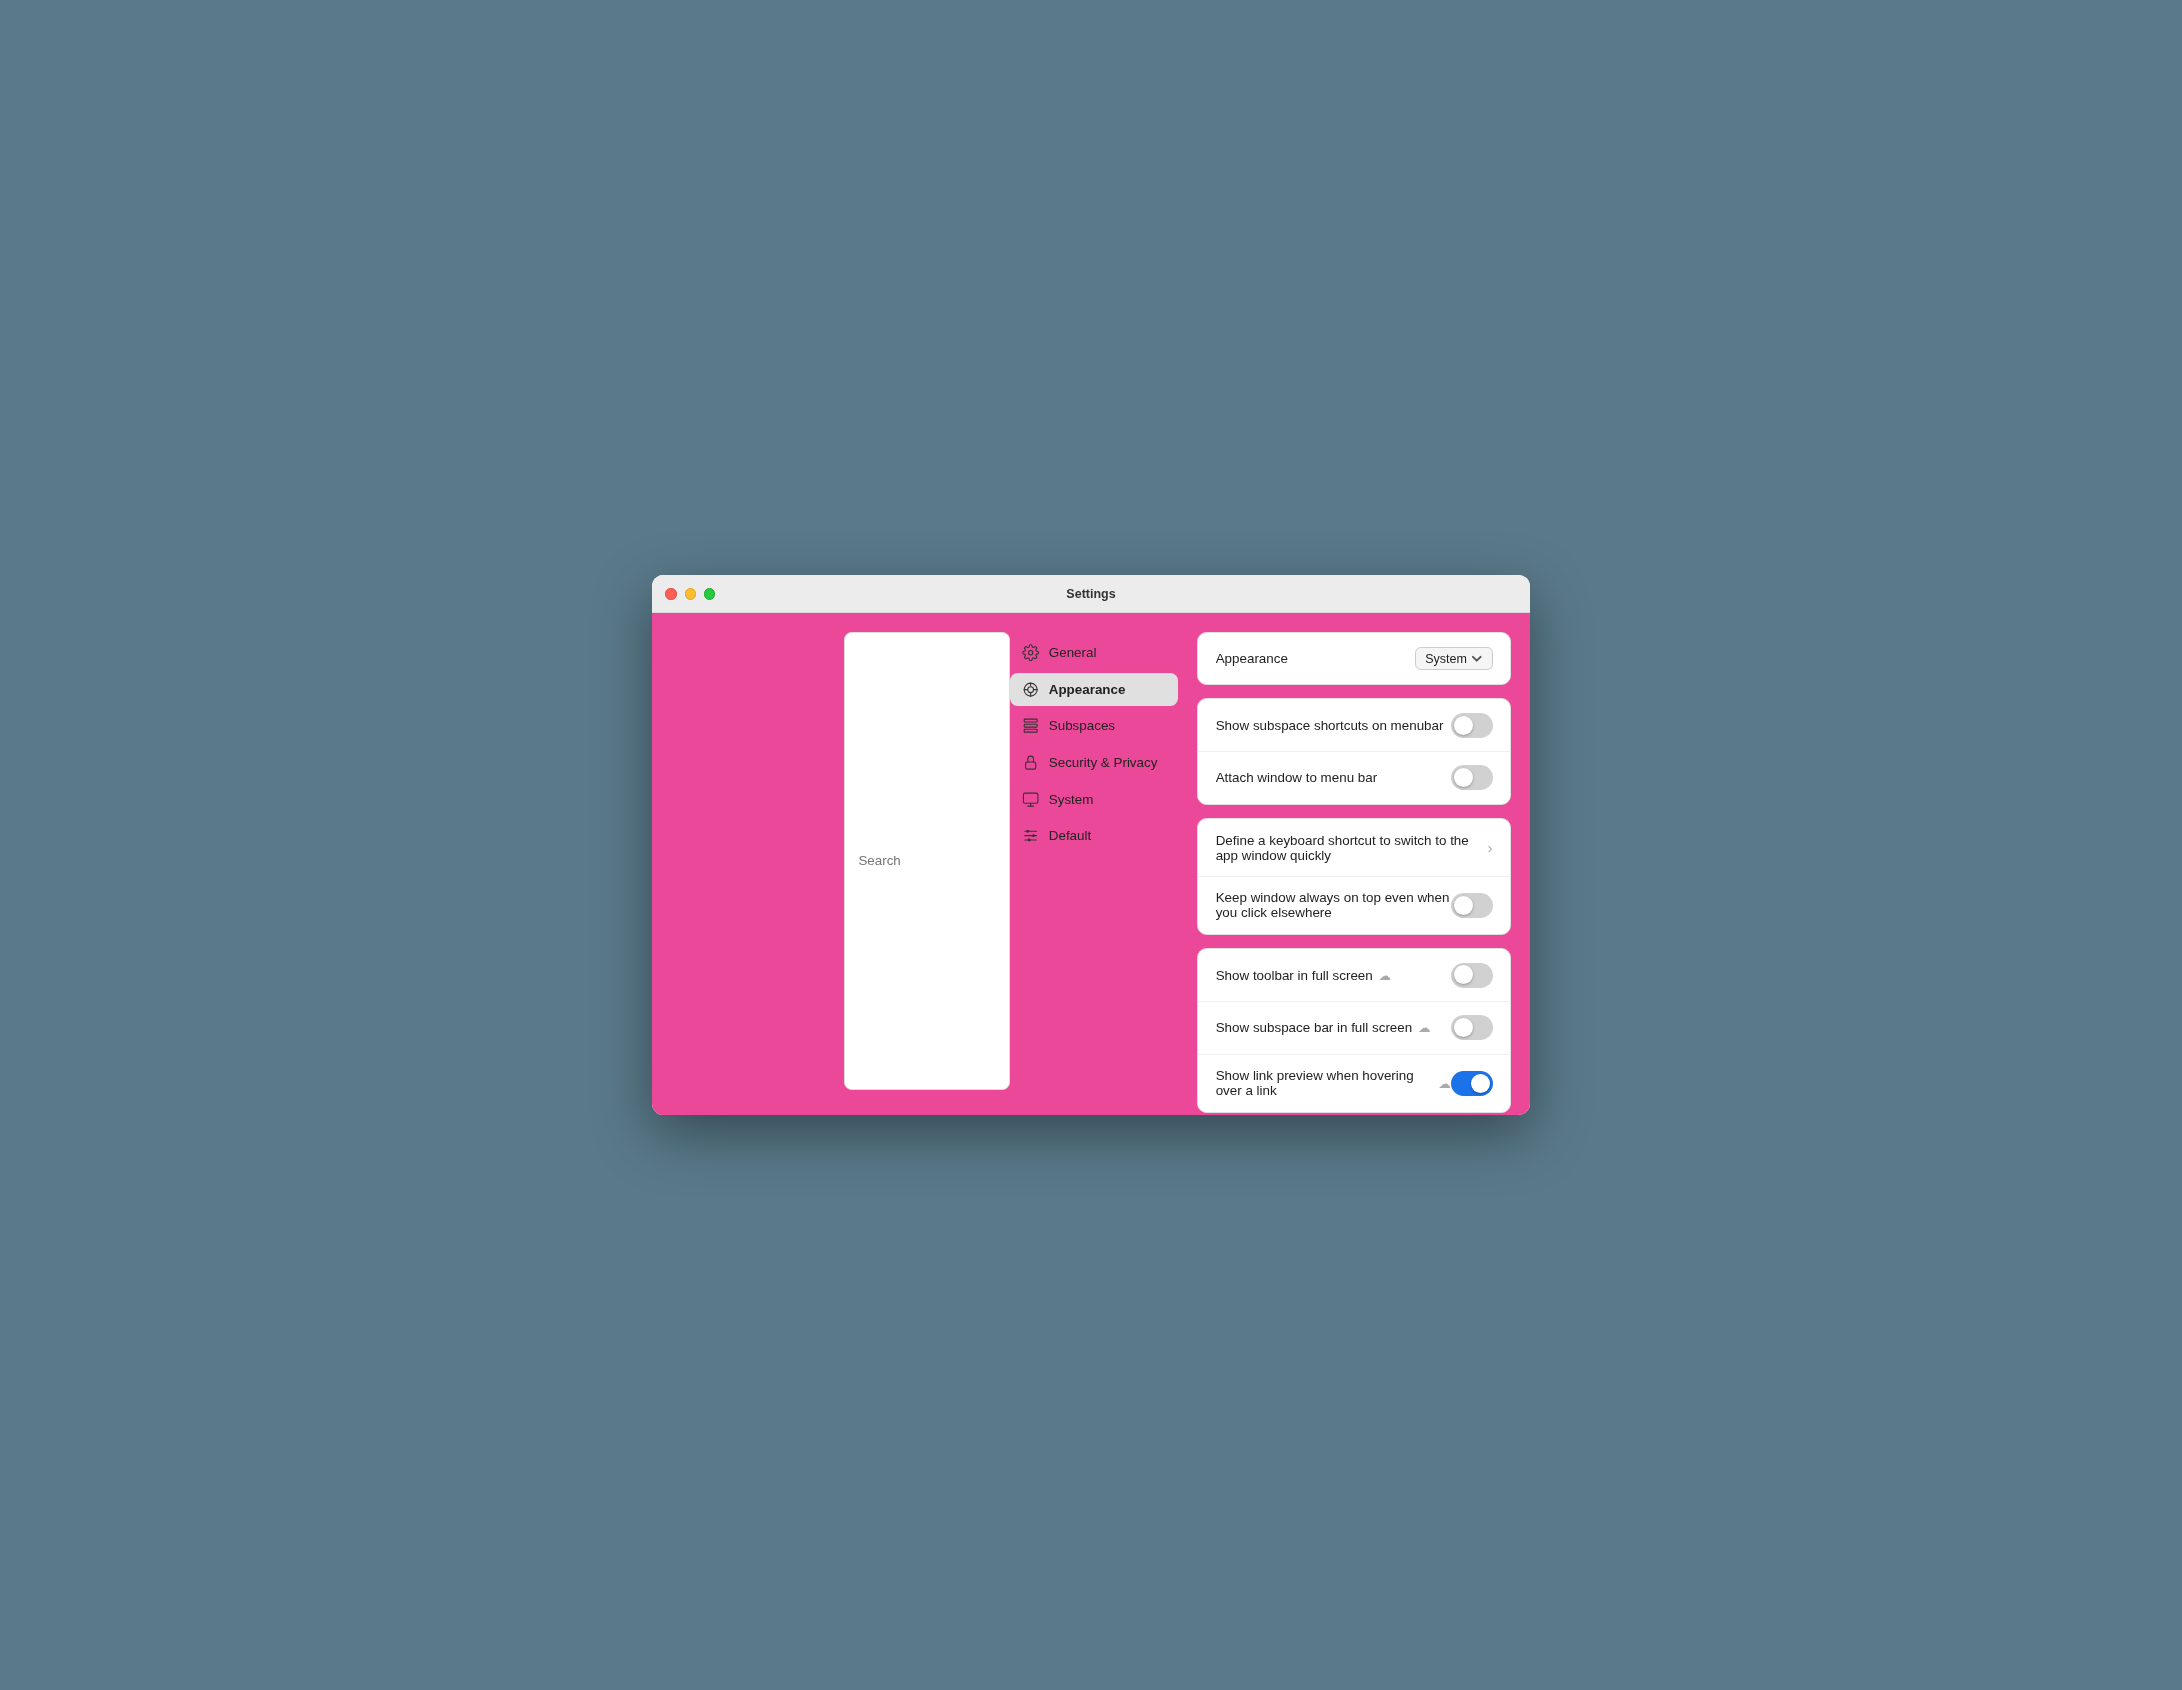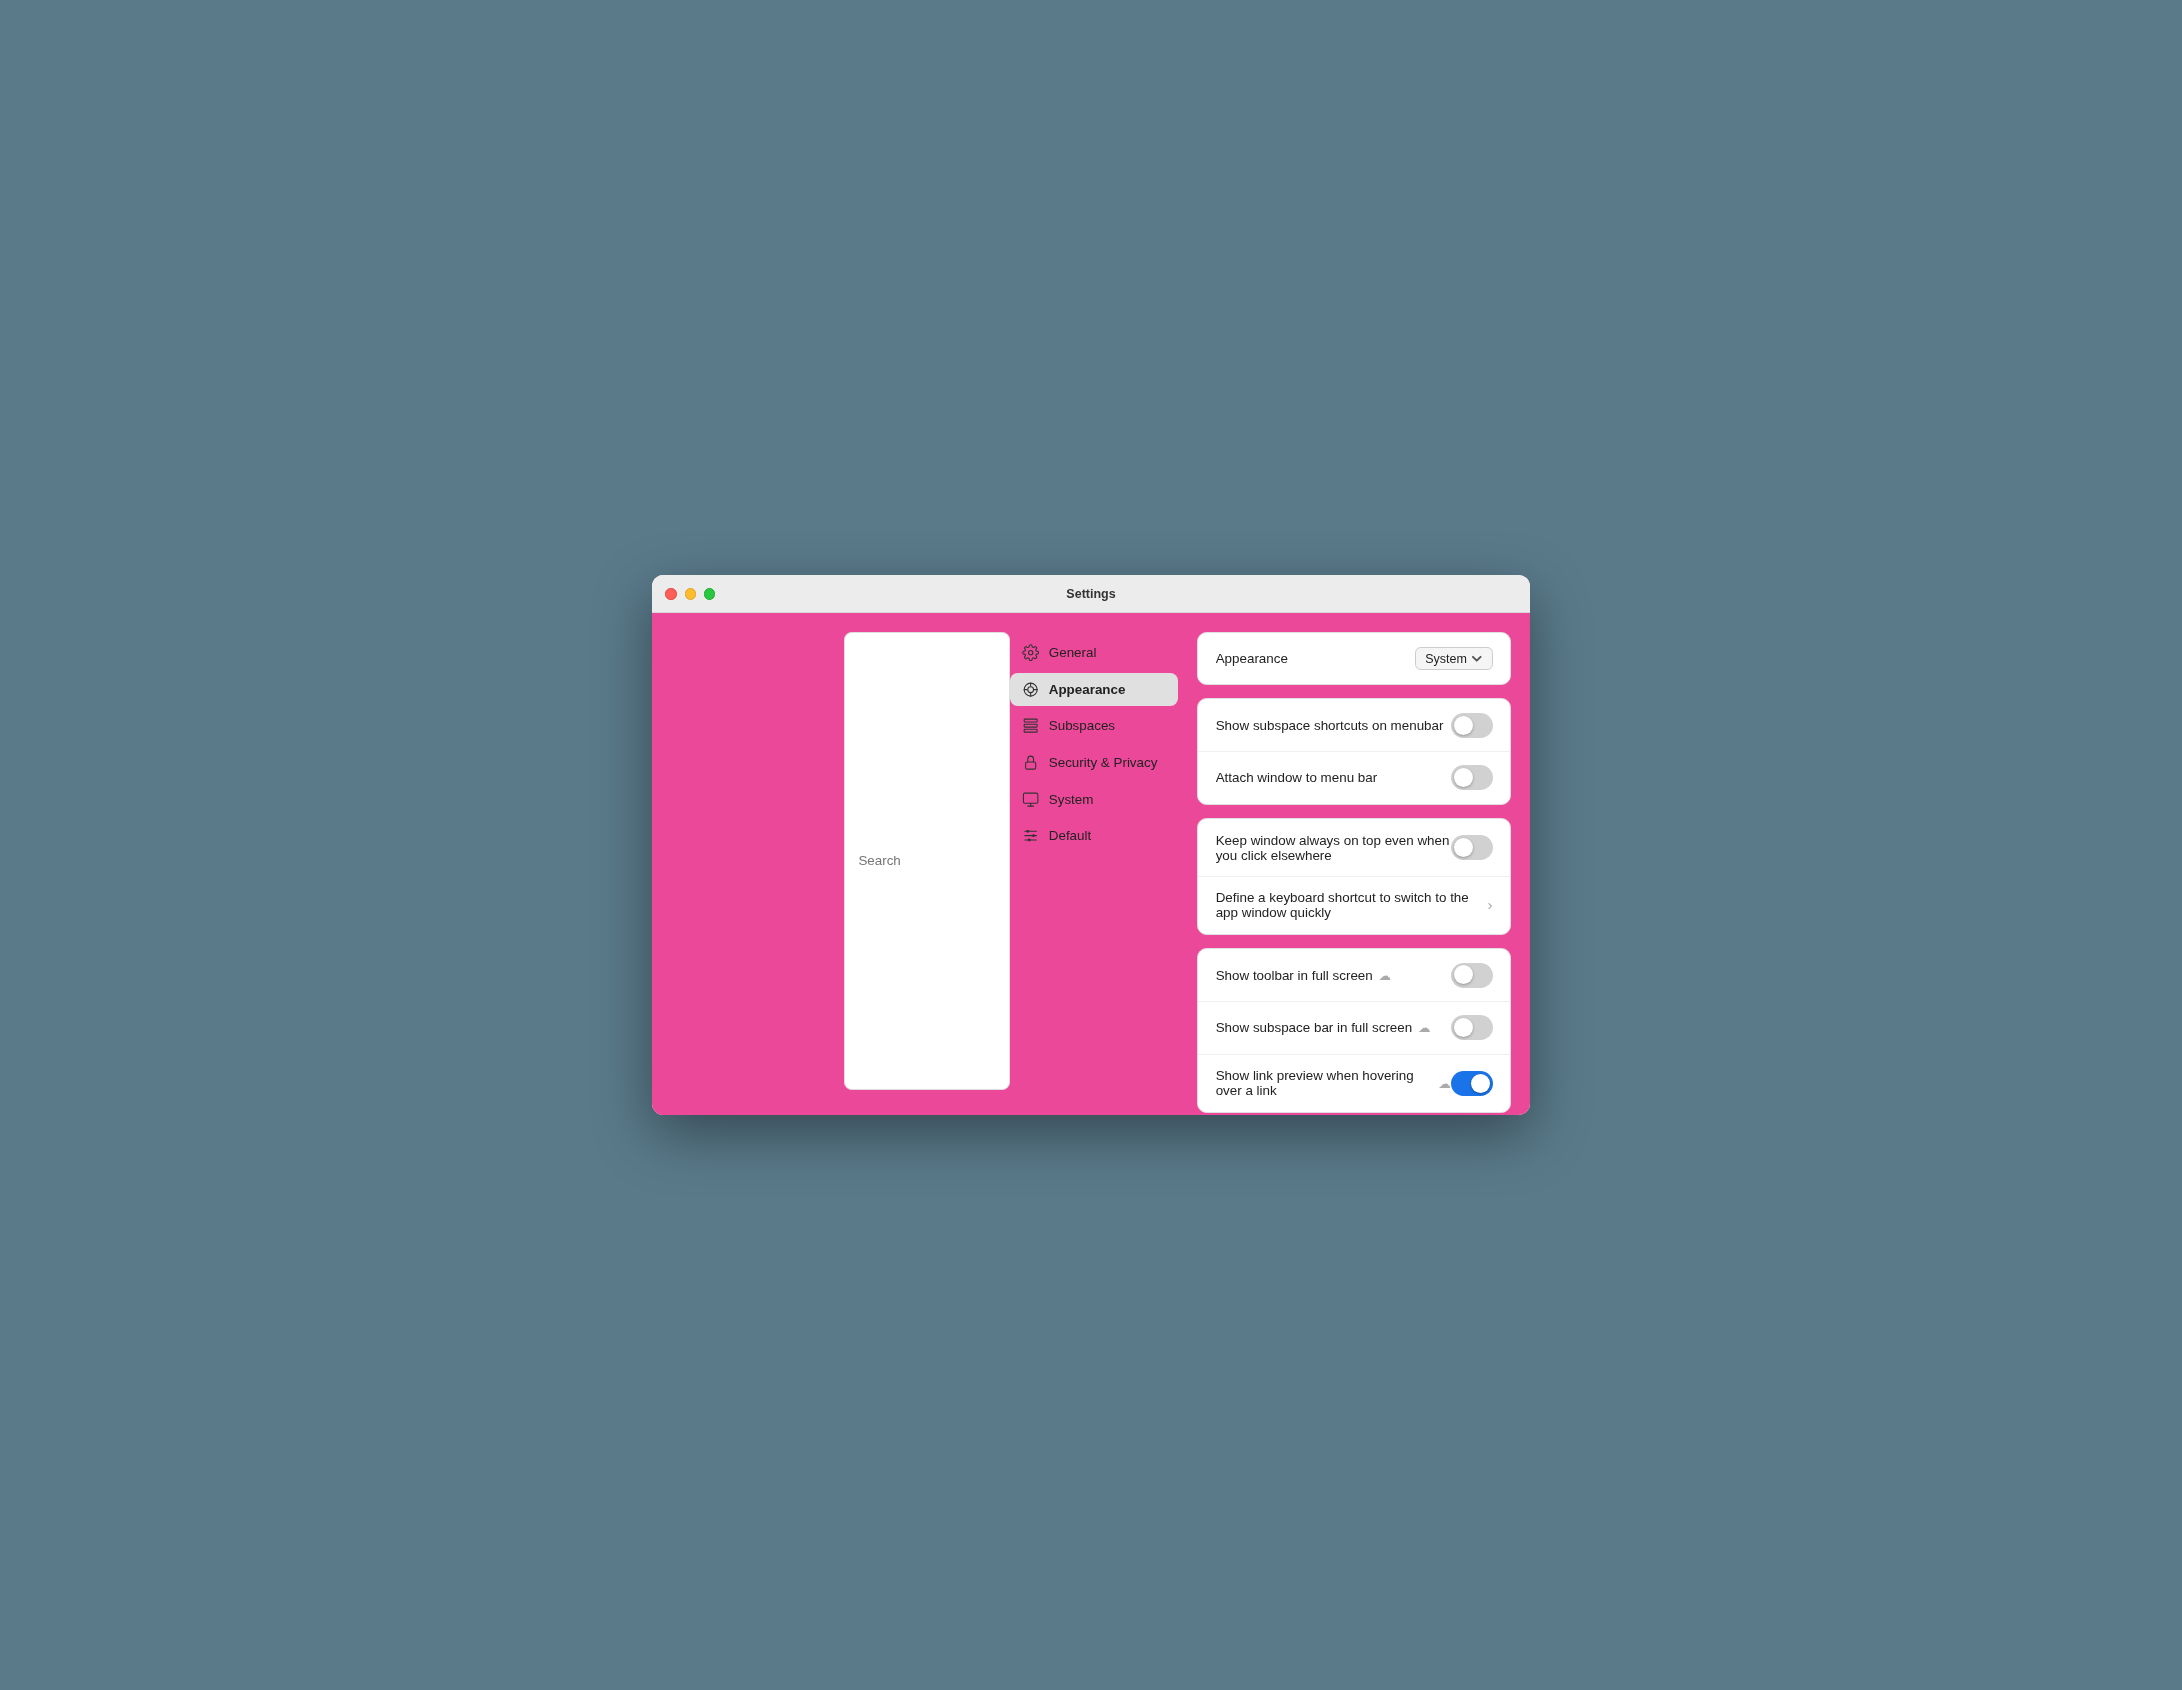--- a/index.html
+++ b/index.html
@@ -317,30 +317,30 @@
           </div>
           <div class="settings-row">
             <span class="settings-row-label">Attach window to menu bar</span>
             <div class="toggle off">
               <div class="toggle-knob"></div>
             </div>
           </div>
         </div>
 
         <div class="settings-card">
-          <div class="settings-row">
-            <span class="settings-row-label">Keep window always on top even when you click elsewhere</span>
-            <div class="toggle off">
-              <div class="toggle-knob"></div>
-            </div>
-          </div>
           <div class="settings-row" style="cursor:pointer;">
             <span class="settings-row-label">Define a keyboard shortcut to switch to the app window quickly</span>
             <div class="row-chevron">
               <span class="chevron-right">›</span>
+            </div>
+          </div>
+          <div class="settings-row">
+            <span class="settings-row-label">Keep window always on top even when you click elsewhere</span>
+            <div class="toggle off">
+              <div class="toggle-knob"></div>
             </div>
           </div>
         </div>
 
         <div class="settings-card">
           <div class="settings-row">
             <span class="settings-row-label">
               <span>Show toolbar in full screen</span>
               <span class="cloud-icon-small">☁</span>
             </span>

